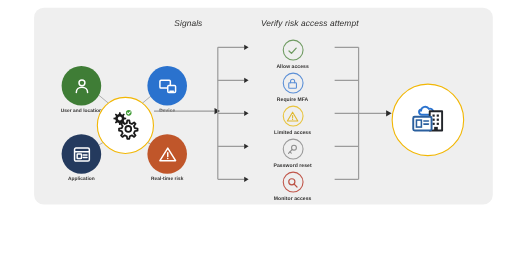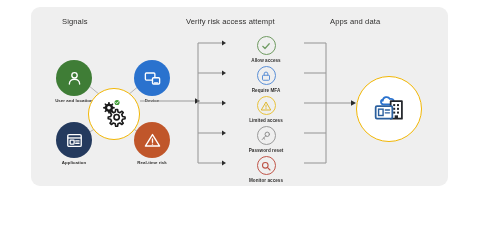--- a/index.html
+++ b/index.html
@@ -25,25 +25,26 @@
     top: 7px;
     width: 417px;
     height: 179px;
     background: #efefef;
     border-radius: 9px;
   }
 
   
   .col-title {
     position: absolute;
-    text-align: left;
+    text-align: right;
     font-size: 7.6px;
     color: #31302f;
     letter-spacing: 0.1px;
     white-space: nowrap;
+    font-style: italic;
   }
   #title-signals  { left: 62px;  top: 17px; width: 122px; }
   #title-verify   { left: 186px; top: 17px; width: 140px; }
   #title-apps     { left: 330px; top: 17px; width: 112px; }
 
   
   #signals-cluster {
     position: absolute;
     left: 44px;
     top: 52px;
@@ -162,21 +163,20 @@
   }
 </style>
 </head>
 <body>
 
 <div id="stage">
   <div id="panel"></div>
 
   <div class="col-title" id="title-signals">Signals</div>
   <div class="col-title" id="title-verify">Verify risk access attempt</div>
-  <div class="col-title" id="title-apps">Apps and data</div>
 
   <div id="signals-cluster">
 
     <svg class="connector" style="left:0;top:0;width:140px;height:125px;">
       <line x1="44" y1="33" x2="62" y2="48" stroke="#9b9b9b" stroke-width="0.7"></line>
       <line x1="96" y1="33" x2="78" y2="48" stroke="#9b9b9b" stroke-width="0.7"></line>
       <line x1="44" y1="81" x2="62" y2="70" stroke="#9b9b9b" stroke-width="0.7"></line>
       <line x1="96" y1="81" x2="78" y2="70" stroke="#9b9b9b" stroke-width="0.7"></line>
       <circle cx="61" cy="48.5" r="1.5" fill="#2b2b2b"></circle>
       <circle cx="79" cy="48.5" r="1.5" fill="#2b2b2b"></circle>

